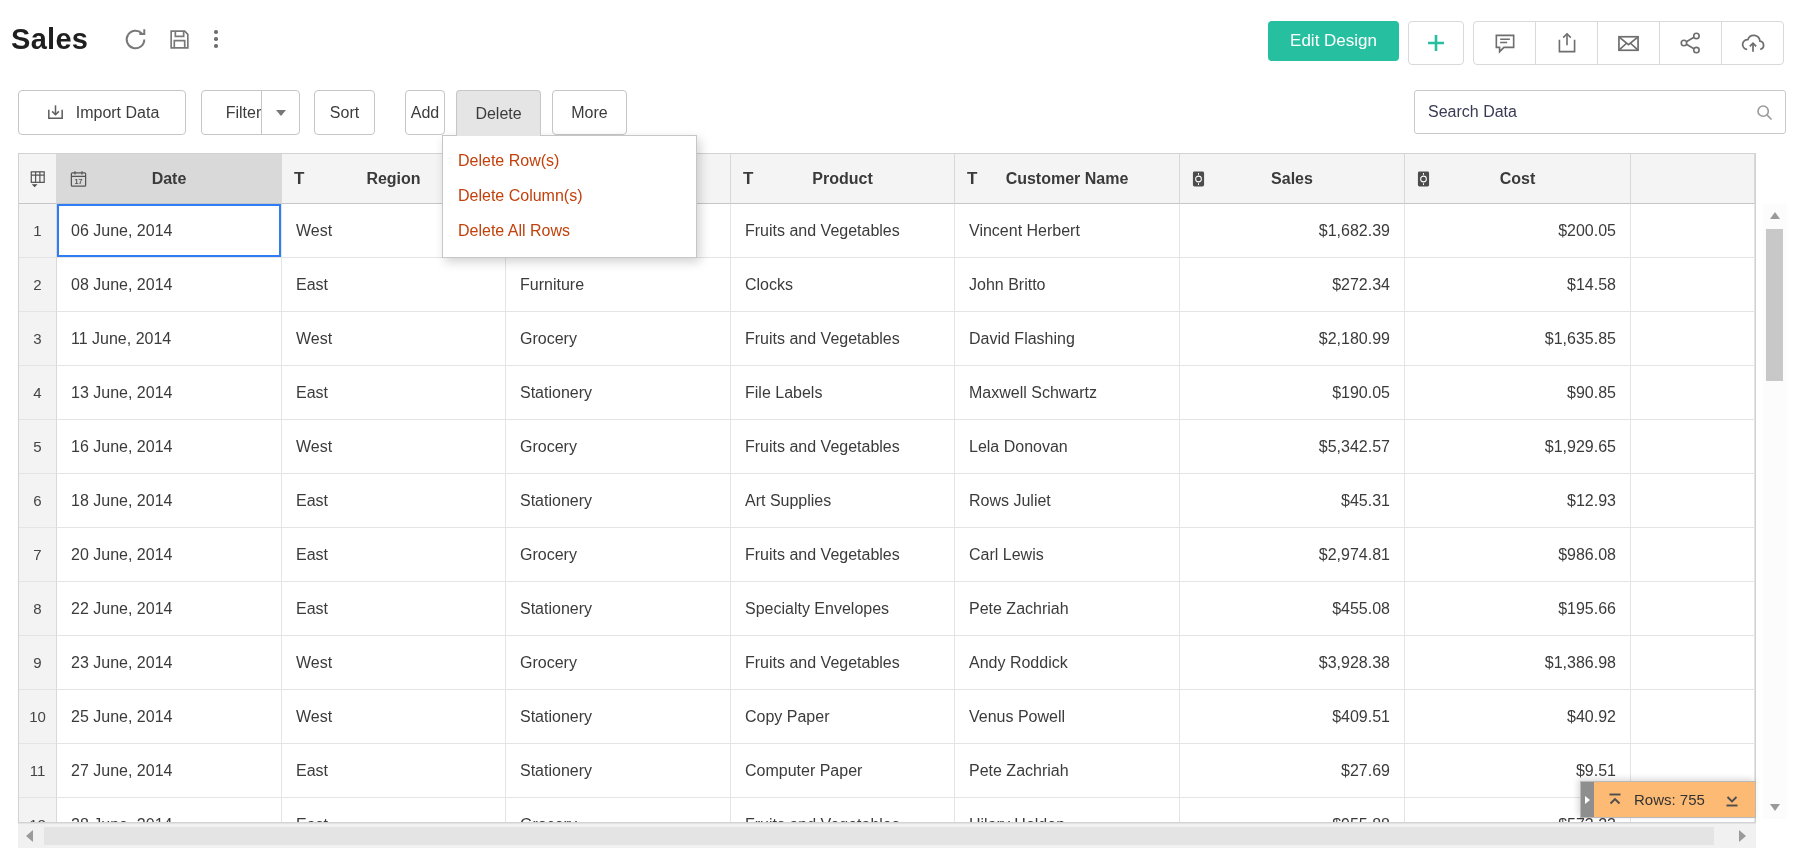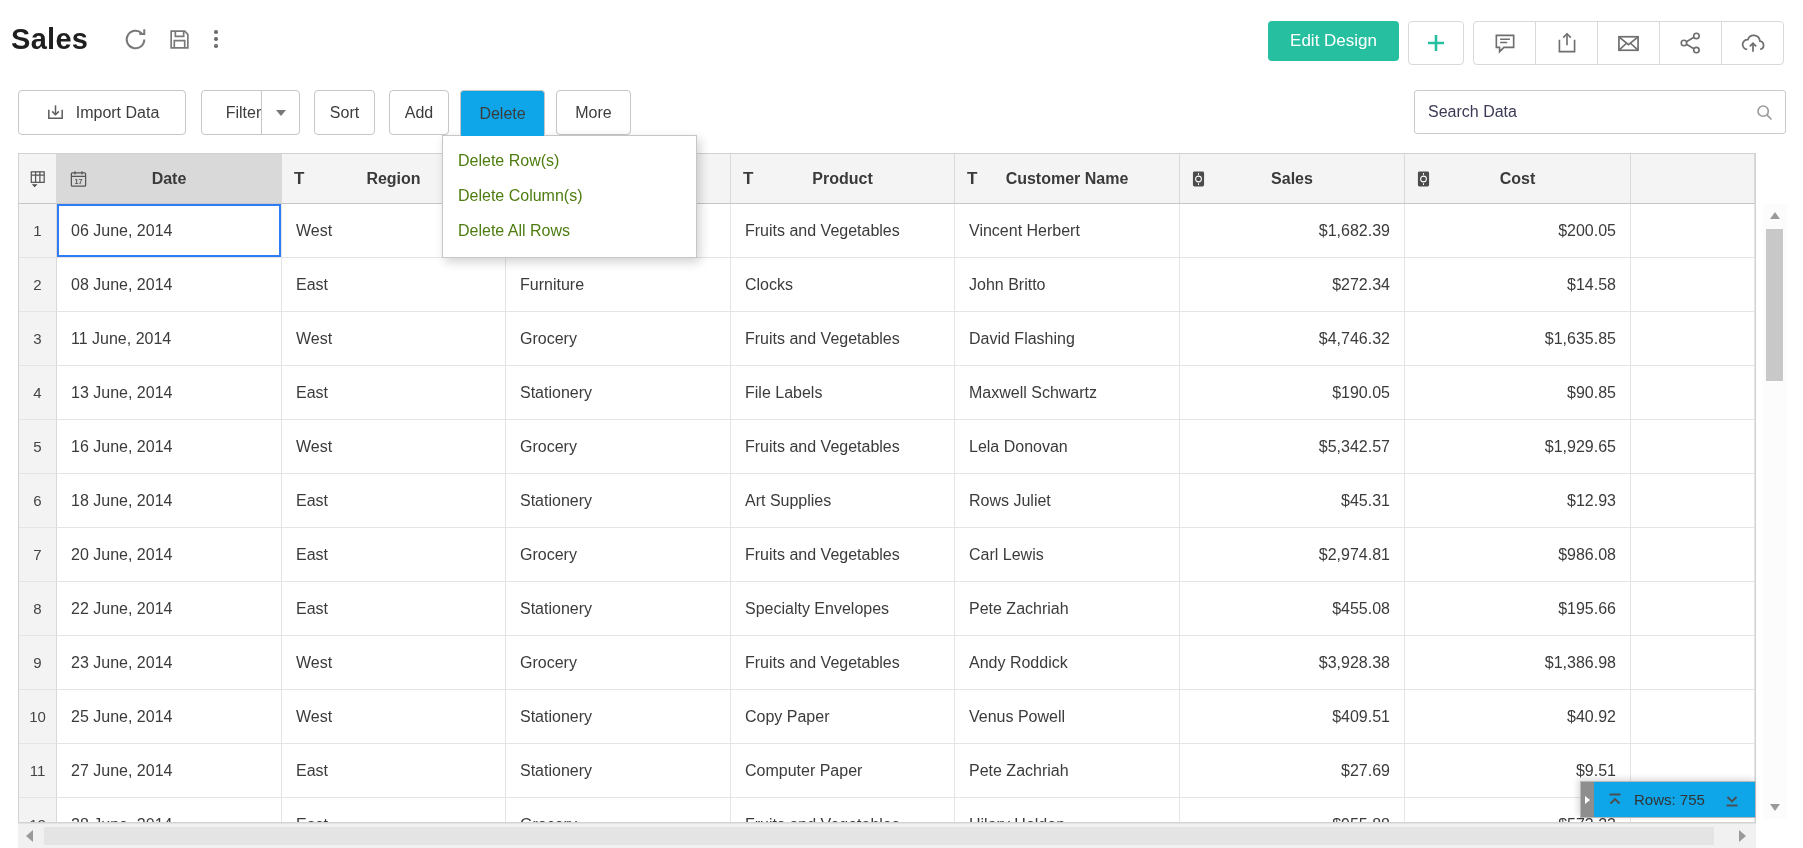--- a/index.html
+++ b/index.html
@@ -44,41 +44,41 @@
     height:45px; background:#fff; border:1px solid #c6c6c6; border-radius:4px;
     font-size:16px; font-family:inherit; color:#3c3c3c; cursor:pointer;
     display:flex; align-items:center; justify-content:center; gap:10px;
   }
   .btn-import { width:168px; }
   .filter-group { display:flex; margin-left:15px; }
   .btn-filter { width:61px; border-radius:4px 0 0 4px;padding-left:24px; }
   .btn-filter-caret { width:39px; border-radius:0 4px 4px 0; margin-left:-1px; }
   .caret-down { width:0; height:0; border-left:5px solid transparent; border-right:5px solid transparent; border-top:6px solid #777; }
   .btn-sort { width:61px; margin-left:14px; }
-  .btn-add  { width:60px; margin-left:14px; }
+  .btn-add  { width:40px; margin-left:30px; }
   .btn-delete {
     width:85px; margin-left:11px; position:relative; z-index:8;
-    height:46px; border-bottom:none; border-radius:4px 4px 0 0; background:#0ea5e9;
+    height:46px; border-bottom:none; border-radius:4px 4px 0 0; background:#e5e5e5;
   }
   .btn-more { width:75px; margin-left:11px; }
   .search-wrap { margin-left:auto; margin-right:17px; position:relative; }
   .search-input {
     width:372px; height:44px; border:1px solid #c9c9c9; border-radius:3px;
     font-size:16px; font-family:inherit; color:#3a3a55; padding:0 40px 0 13px; outline:none;
   }
   .search-input::placeholder { color:#3a3a55; opacity:1; }
   .search-ic { position:absolute; right:12px; top:13px; }
 
   
   .menu {
     position:absolute; left:442px; top:135px; width:255px; z-index:7;
     background:#fff; border:1px solid #c6c6c6; padding:7px 0 9px;
     box-shadow:3px 4px 10px rgba(0,0,0,.18);
   }
-  .menu-item { height:35px; display:flex; align-items:center; padding-left:15px; font-size:16px; color:#4d7c0f; cursor:pointer; }
+  .menu-item { height:35px; display:flex; align-items:center; padding-left:15px; font-size:16px; color:#c2410c; cursor:pointer; }
 
   
   .grid-area {
     position:absolute; left:18px; top:153px; width:1738px; height:670px;
     border:1px solid #d2d2d2; overflow:hidden; background:#fff; z-index:1;
   }
   .grid-row { display:grid; grid-template-columns:38px 225px 224px 225px 224px 225px 225px 226px 1fr; height:54px; }
   .grid-row.header-row { height:50px;text-align:right; }
   .hcell {
     position:relative; background:#f4f4f4; border-right:1px solid #d9d9d9; border-bottom:1px solid #c6c6c6;
@@ -106,21 +106,21 @@
 
   .hscroll { position:absolute; left:18px; top:823px; width:1738px; height:25px; background:#f1f1f1; border-top:1px solid #e3e3e3; }
   .hscroll .thumb { position:absolute; left:26px; right:42px; top:3px; height:18px; background:#e4e4e4; cursor:pointer; }
   .hscroll .arr-left, .hscroll .arr-right { position:absolute; top:6px; width:0; height:0; border-top:6px solid transparent; border-bottom:6px solid transparent; cursor:pointer; }
   .hscroll .arr-left { left:8px; border-right:7px solid #9a9a9a; }
   .hscroll .arr-right { right:10px; border-left:7px solid #9a9a9a; }
 
   
   .rows-indicator {
     position:absolute; left:1580px; top:781px; width:176px; height:37px; z-index:5;
-    background:#0ea5e9; border:1px solid #b9b9b9; box-shadow:-2px -2px 6px rgba(0,0,0,.15);
+    background:#fdba74; border:1px solid #b9b9b9; box-shadow:-2px -2px 6px rgba(0,0,0,.15);
     display:flex; align-items:center;
   }
   .ri-tab { width:13px; height:100%; background:#8e8e8e; display:flex; align-items:center; justify-content:center; cursor:pointer; }
   .ri-tab i { width:0; height:0; border-top:4px solid transparent; border-bottom:4px solid transparent; border-left:5px solid #fff; }
   .ri-btn { background:none; border:none; padding:0 4px; margin-left:8px; cursor:pointer; display:flex; align-items:center; }
   .ri-label { font-size:15px; color:#333; margin:0 6px; white-space:nowrap; }
 </style>
 </head>
 <body>
 
@@ -331,21 +331,21 @@
       <div class="cell money">$14.58</div>
       <div class="cell"></div>
     </div>
     <div class="grid-row">
       <div class="cell num">3</div>
       <div class="cell">11 June, 2014</div>
       <div class="cell">West</div>
       <div class="cell">Grocery</div>
       <div class="cell">Fruits and Vegetables</div>
       <div class="cell">David Flashing</div>
-      <div class="cell money">$4,746.32</div>
+      <div class="cell money">$2,180.99</div>
       <div class="cell money">$1,635.85</div>
       <div class="cell"></div>
     </div>
     <div class="grid-row">
       <div class="cell num">4</div>
       <div class="cell">13 June, 2014</div>
       <div class="cell">East</div>
       <div class="cell">Stationery</div>
       <div class="cell">File Labels</div>
       <div class="cell">Maxwell Schwartz</div>

